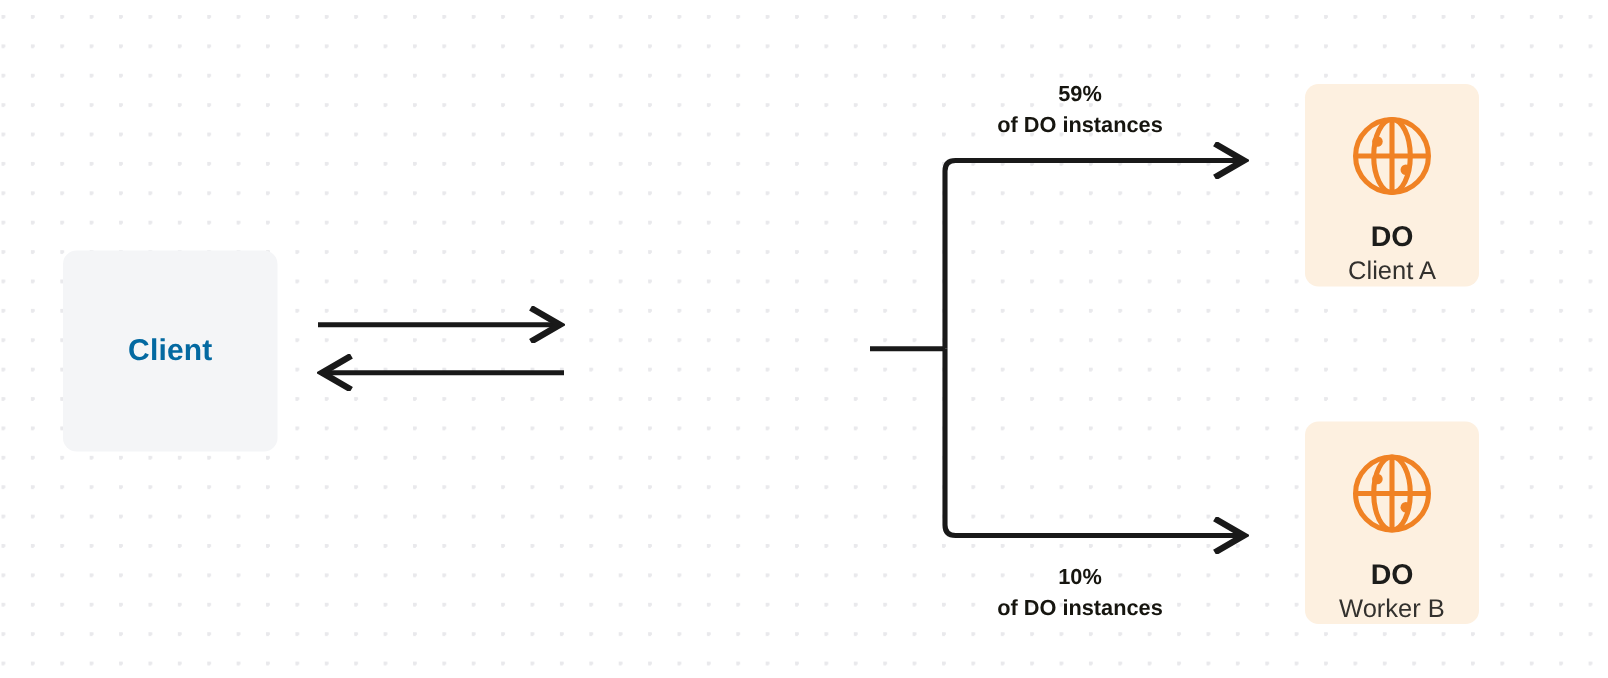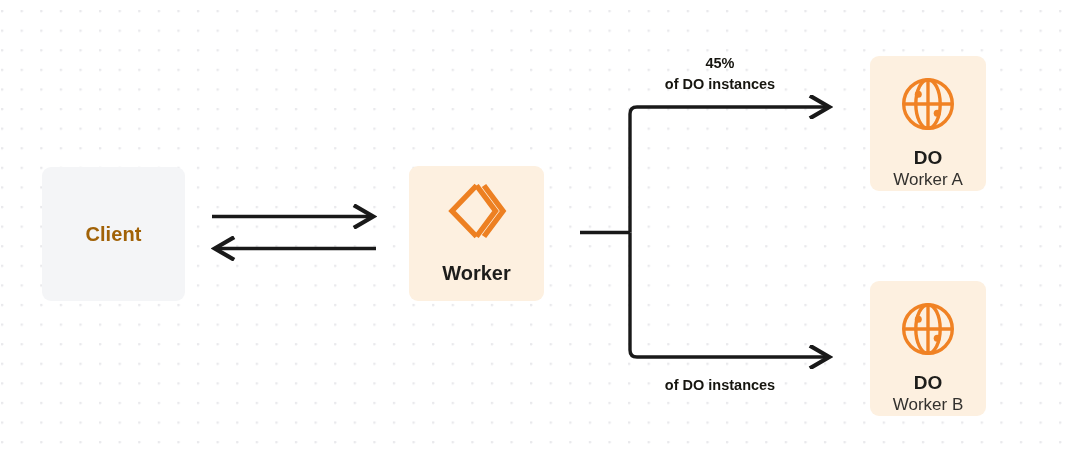--- a/index.html
+++ b/index.html
@@ -38,21 +38,21 @@
   #node-client {
     left: 42px;
     top: 167px;
     width: 143px;
     height: 134px;
     background: #f4f5f7;
   }
   #node-client .node-title {
     font-size: 20px;
     font-weight: 700;
-    color: #a16207;
+    color: #0369a1;
     letter-spacing: 0.1px;
   }
 
   
   #node-worker {
     left: 409px;
     top: 166px;
     width: 135px;
     height: 135px;
     background: #fdf0e0;
@@ -160,32 +160,20 @@
 
     <g>
       <path d="M 630 232.5 L 630 350 Q 630 357 637 357 L 828 357" stroke="#191919" stroke-width="3.4" fill="none" stroke-linecap="butt" marker-end="url(#arrow-right)"></path>
     </g>
   </svg>
 
   <div class="node" id="node-client">
     <span class="node-title">Client</span>
   </div>
 
-  <div class="node" id="node-worker">
-    <span class="icon-wrap">
-      <svg width="62" height="58" viewBox="0 0 62 58" xmlns="http://www.w3.org/2000/svg">
-
-        <path d="M 30.5 3.5 L 6.0 29 L 30.5 54.5" fill="none" stroke="#ed8022" stroke-width="5.4" stroke-linejoin="miter" stroke-linecap="butt"></path>
-        <path d="M 30.5 3.5 L 49.5 29 L 30.5 54.5" fill="none" stroke="#ed8022" stroke-width="5.4" stroke-linejoin="miter" stroke-linecap="butt"></path>
-
-        <path d="M 38.0 3.5 L 57.0 29 L 38.0 54.5" fill="none" stroke="#ed8022" stroke-width="5.4" stroke-linejoin="miter" stroke-linecap="butt"></path>
-      </svg>
-    </span>
-    <span class="node-title">Worker</span>
-  </div>
 
   <div class="node node-do" id="node-do-a">
     <span class="icon-wrap">
       <svg width="56" height="56" viewBox="0 0 56 56" xmlns="http://www.w3.org/2000/svg">
         <g fill="none" stroke="#f08224" stroke-width="3.4">
           <circle cx="28" cy="28" r="24.3"></circle>
           <line x1="3.7" y1="28" x2="52.3" y2="28"></line>
           <line x1="28" y1="3.7" x2="28" y2="52.3"></line>
           <ellipse cx="28" cy="28" rx="12.2" ry="24.3"></ellipse>
           <path d="M 10.5 11.5 C 14 16 20.5 18.8 28 18.8 C 35.5 18.8 42 16 45.5 11.5" stroke-linecap="round" opacity="0"></path>
@@ -193,21 +181,21 @@
         <g fill="#f08224">
           <circle cx="18.3" cy="18.3" r="3.5"></circle>
           <circle cx="37.2" cy="37.2" r="3.5"></circle>
         </g>
         <g fill="#fdf0e0">
           <circle cx="18.3" cy="18.3" r="6.6" opacity="0"></circle>
         </g>
       </svg>
     </span>
     <span class="node-title">DO</span>
-    <span class="node-subtitle">Worker A</span>
+    <span class="node-subtitle">Client A</span>
   </div>
 
   <div class="node node-do" id="node-do-b">
     <span class="icon-wrap">
       <svg width="56" height="56" viewBox="0 0 56 56" xmlns="http://www.w3.org/2000/svg">
         <g fill="none" stroke="#f08224" stroke-width="3.4">
           <circle cx="28" cy="28" r="24.3"></circle>
           <line x1="3.7" y1="28" x2="52.3" y2="28"></line>
           <line x1="28" y1="3.7" x2="28" y2="52.3"></line>
           <ellipse cx="28" cy="28" rx="12.2" ry="24.3"></ellipse>
@@ -216,21 +204,22 @@
           <circle cx="18.3" cy="18.3" r="3.5"></circle>
           <circle cx="37.2" cy="37.2" r="3.5"></circle>
         </g>
       </svg>
     </span>
     <span class="node-title">DO</span>
     <span class="node-subtitle">Worker B</span>
   </div>
 
   <div class="edge-label" id="label-top">
-    <span class="pct">45%</span>
+    <span class="pct">59%</span>
     <span class="desc">of DO instances</span>
   </div>
 
   <div class="edge-label" id="label-bottom">
+    <span class="pct">10%</span>
     <span class="desc">of DO instances</span>
   </div>
 
 </div>
 
 </body></html>

